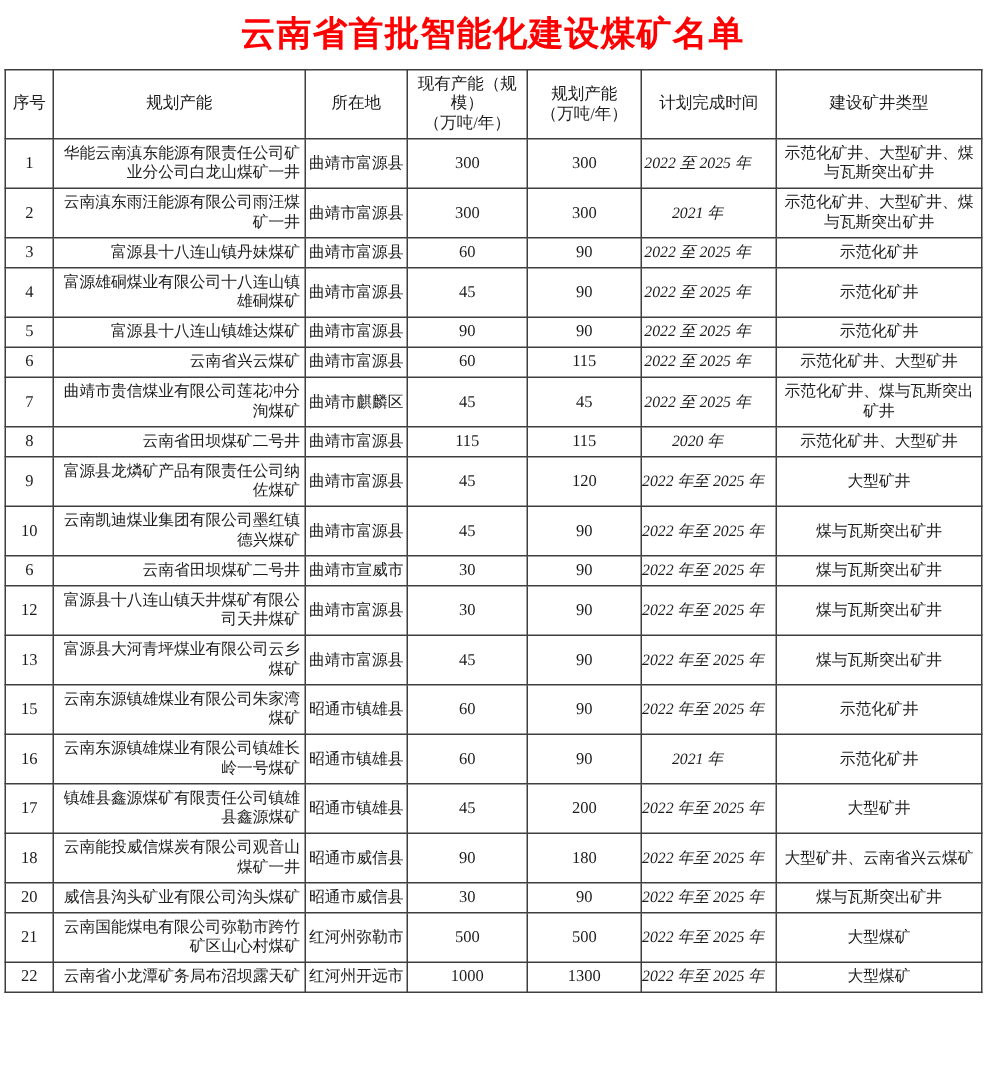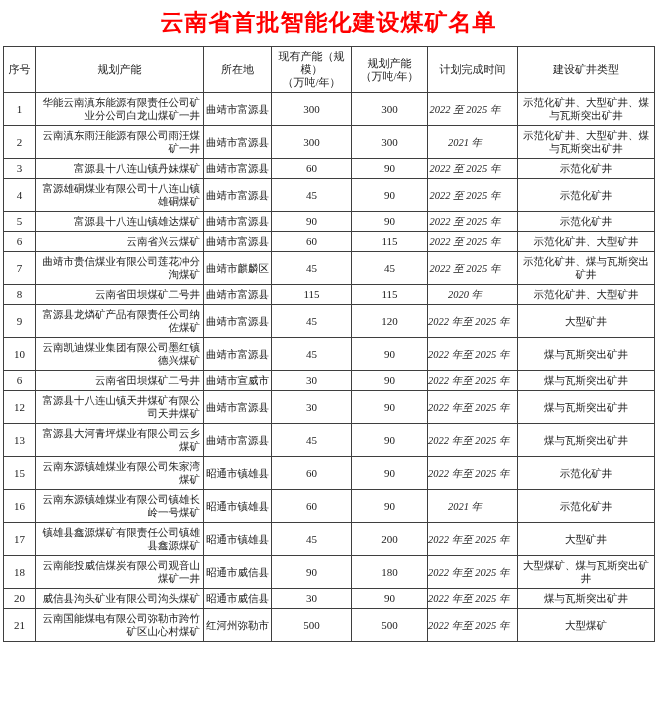--- a/index.html
+++ b/index.html
@@ -233,35 +233,44 @@
           <td class="time">2022 年至 2025 年</td>
           <td>大型矿井</td>
         </tr>
         <tr>
           <td class="num">18</td>
           <td class="name">云南能投威信煤炭有限公司观音山煤矿一井</td>
           <td>昭通市威信县</td>
           <td class="num">90</td>
           <td class="num">180</td>
           <td class="time">2022 年至 2025 年</td>
-          <td>大型煤矿、煤与瓦斯突出矿井</td>
+          <td>大型矿井、云南省兴云煤矿</td>
         </tr>
         <tr>
           <td class="num">20</td>
           <td class="name">威信县沟头矿业有限公司沟头煤矿</td>
           <td>昭通市威信县</td>
           <td class="num">30</td>
           <td class="num">90</td>
           <td class="time">2022 年至 2025 年</td>
           <td>煤与瓦斯突出矿井</td>
         </tr>
         <tr>
           <td class="num">21</td>
           <td class="name">云南国能煤电有限公司弥勒市跨竹矿区山心村煤矿</td>
           <td>红河州弥勒市</td>
           <td class="num">500</td>
           <td class="num">500</td>
           <td class="time">2022 年至 2025 年</td>
           <td>大型煤矿</td>
         </tr>
+        <tr>
+          <td class="num">22</td>
+          <td class="name">云南省小龙潭矿务局布沼坝露天矿</td>
+          <td>红河州开远市</td>
+          <td class="num">1000</td>
+          <td class="num">1300</td>
+          <td class="time">2022 年至 2025 年</td>
+          <td>大型煤矿</td>
+        </tr>
       </tbody>
   </table>
 </div>
 
 </body></html>

